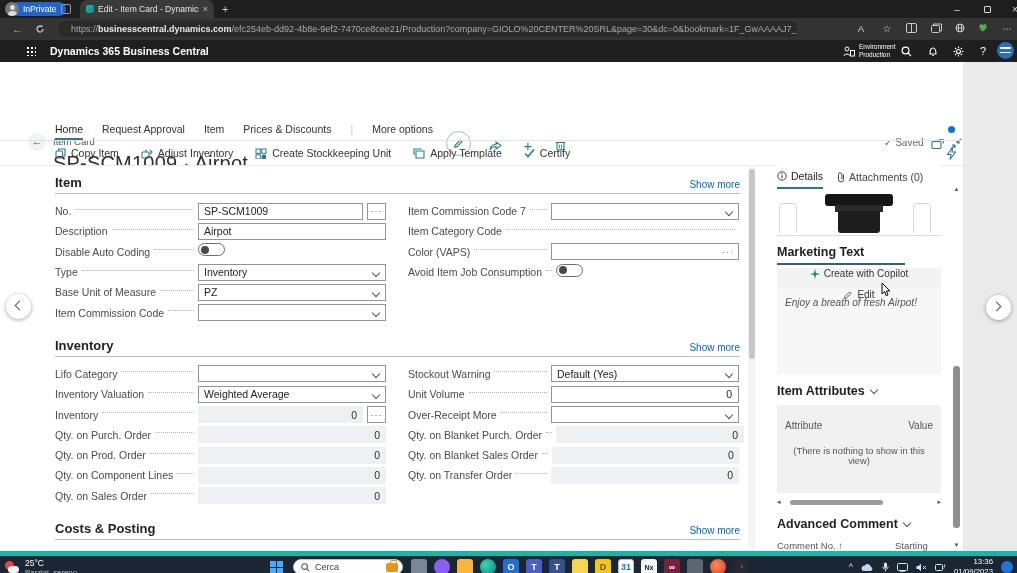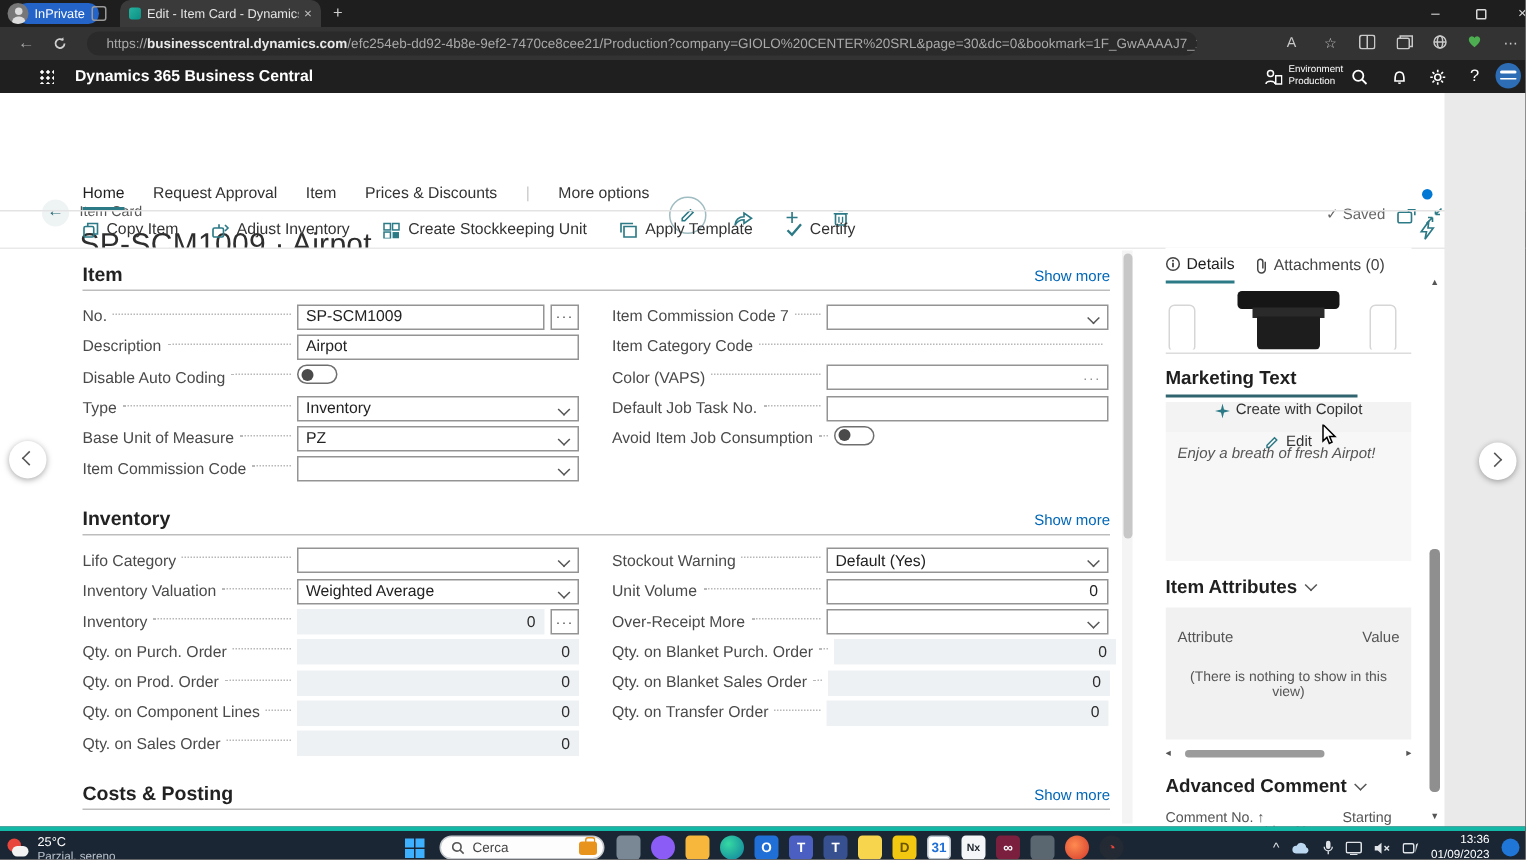--- a/index.html
+++ b/index.html
@@ -121,21 +121,21 @@
   .graystrip { position:absolute; left:963px; top:62px; width:54px; height:489px; background:#eaeaea; }
 
   .navcircle { position:absolute; width:25px; height:25px; border-radius:50%; background:#fff; box-shadow:0 1px 4px rgba(0,0,0,0.35); z-index:5; }
   .navcircle .c { position:absolute; left:9px; top:8px; width:7px; height:7px; border-right:1.6px solid #555; border-bottom:1.6px solid #555; }
   .navcircle.prev { left:6px; top:294px; } .navcircle.prev .c { transform:rotate(135deg); left:10px; }
   .navcircle.next { left:986px; top:295px; } .navcircle.next .c { transform:rotate(-45deg); left:7px; }
 
   .cursor { position:absolute; left:881px; top:283px; z-index:9; }
 
   
-  .taskbar { position:absolute; left:0; top:551px; width:1017px; height:22px; background:#1b2634; border-top:3px solid #14b8a6; }
+  .taskbar { position:absolute; left:0; top:551px; width:1017px; height:22px; background:#1b2634; border-top:5px solid #14b8a6; }
   .weather { position:absolute; left:5px; top:2px; display:flex; gap:5px; align-items:center; }
   .wicon { position:relative; width:15px; height:15px; }
   .wicon .sun { position:absolute; left:0; top:1px; width:9px; height:9px; border-radius:50%; background:#e8453c; }
   .wicon .cloud { position:absolute; left:3px; top:6px; width:11px; height:7px; border-radius:5px; background:#f2f2f2; }
   .wtxt { color:#fff; font-size:8.5px; line-height:1.2; }
   .wtxt .d { color:#b9c2cc; font-size:7.8px; }
   .startbtn { position:absolute; left:270px; top:5px; width:13px; height:13px; display:grid; grid-template-columns:6px 6px; grid-template-rows:6px 6px; gap:1px; }
   .startbtn span { background:#3db1ff; }
   .searchpill { position:absolute; left:293px; top:3px; width:110px; height:16px; background:#fdfdfd; border:1px solid #c4c8cc; border-radius:9px; display:flex; align-items:center; gap:5px; padding:0 4px 0 7px; font-size:9px; color:#444; }
   .briefcase { margin-left:auto; width:12px; height:9px; background:#e8941c; border-radius:2px; position:relative; }
@@ -422,27 +422,20 @@
         </div>
         <div class="frow">
           <span class="flbl">Color (VAPS)</span>
             <span class="fdots"></span>
           <div class="fctl inputc">
               <span></span>
               <span class="in-ell">···</span>
             </div>
         </div>
         <div class="frow">
-          <span class="flbl">Default Job Task No.</span>
-            <span class="fdots"></span>
-          <div class="fctl inputc">
-              <span></span>
-            </div>
-        </div>
-        <div class="frow">
           <span class="flbl">Avoid Item Job Consumption</span>
             <span class="fdots"></span>
           <div class="fctl" style="border:none">
               <div class="toggle">
                 <div class="knob"></div>
               </div>
             </div>
         </div>
       </div>
     </div>

